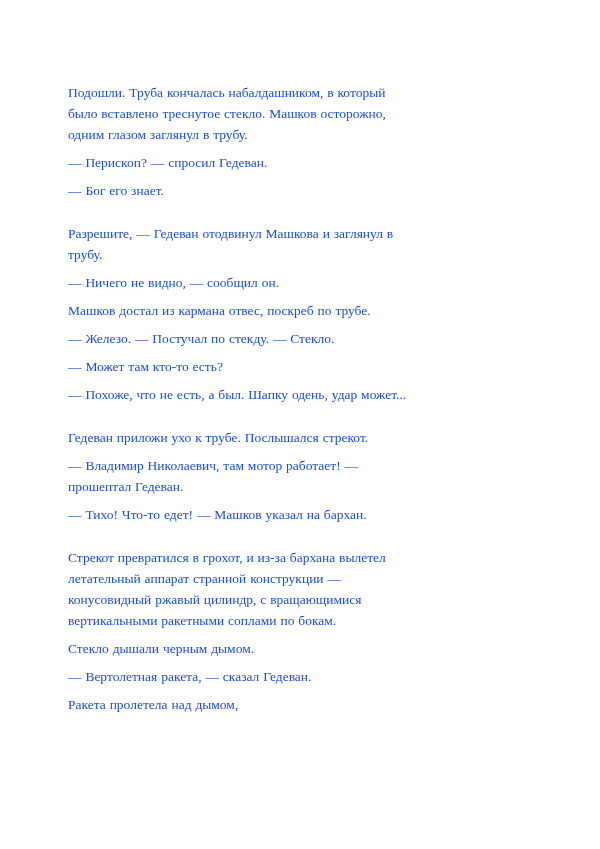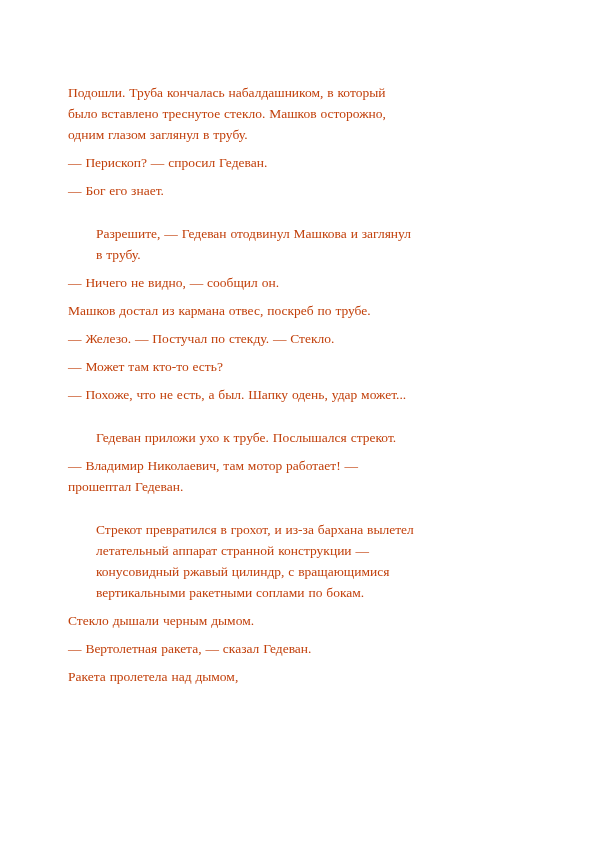--- a/index.html
+++ b/index.html
@@ -9,46 +9,46 @@
     }
     .page {
       position: relative;
       width: 480px;
       height: 849px;
       background: #ffffff;
       box-sizing: border-box;
       padding: 82px 66px 12px 68px;
       overflow: hidden;
       font-family: "Liberation Serif", "DejaVu Serif", serif;
-      color: #c2410c;
+      color: #1d4ed8;
     }
     .page p {
       margin: 0 0 7px 0;
       font-size: 13.5px;
       line-height: 21px;
       text-align: left;
       word-spacing: 0.5px;
     }
     .page p.section-gap {
       margin-top: 22px;
-      margin-left: 28px;
     }
   </style>
 </head>
 <body>
 
 <div class="page">
   <p>Подошли. Труба кончалась набалдашником, в который было вставлено треснутое стекло. Машков осторожно, одним глазом заглянул в трубу.</p>
   <p>— Перископ? — спросил Гедеван.</p>
   <p>— Бог его знает.</p>
   <p class="section-gap">Разрешите, — Гедеван отодвинул Машкова и заглянул в трубу.</p>
   <p>— Ничего не видно, — сообщил он.</p>
   <p>Машков достал из кармана отвес, поскреб по трубе.</p>
   <p>— Железо. — Постучал по стекду. — Стекло.</p>
   <p>— Может там кто-то есть?</p>
   <p>— Похоже, что не есть, а был. Шапку одень, удар может...</p>
   <p class="section-gap">Гедеван приложи ухо к трубе. Послышался стрекот.</p>
   <p>— Владимир Николаевич, там мотор работает! — прошептал Гедеван.</p>
+  <p>— Тихо! Что-то едет! — Машков указал на бархан.</p>
   <p class="section-gap">Стрекот превратился в грохот, и из-за бархана вылетел летательный аппарат странной конструкции — конусовидный ржавый цилиндр, с вращающимися вертикальными ракетными соплами по бокам.</p>
   <p>Стекло дышали черным дымом.</p>
   <p>— Вертолетная ракета, — сказал Гедеван.</p>
   <p>Ракета пролетела над дымом,</p>
 </div>
 
 </body></html>

